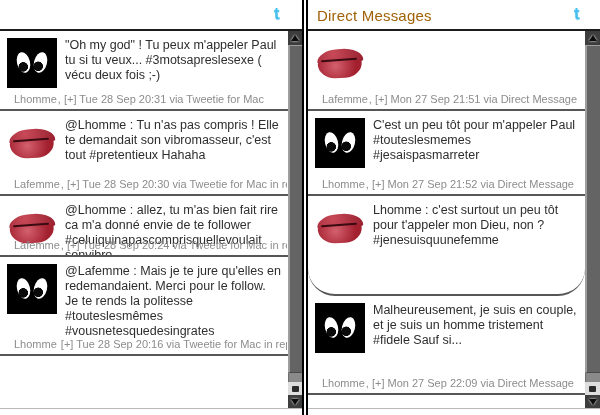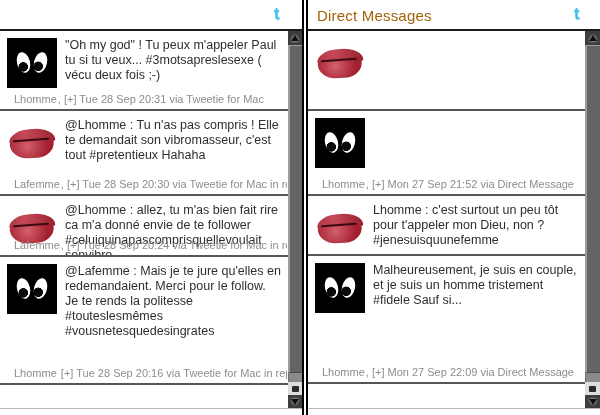--- a/index.html
+++ b/index.html
@@ -14,22 +14,22 @@
   .col-title{position:absolute;left:9px;top:7px;font-size:15px;color:#a16207;letter-spacing:.2px;}
   .bird{position:absolute;top:4px;font-size:17px;font-weight:bold;color:#45bfee;
         text-shadow:0 0 1px #b8e6f8, 0 1px 0 #9edcf5;transform:rotate(-3deg);line-height:20px;}
   #col-left .bird{right:22px;}
   #col-right .bird{right:20px;}
 
   .cells{position:relative;}
   .cell{position:relative;background:#fff;border-bottom:2px solid #565656;box-sizing:border-box;overflow:hidden;}
   #col-left .cell{margin-right:14px;}
   #col-right .cell{margin-right:15px;}
-  .c1{height:80px;}.c2{height:85px;}.c3{height:61px;}.c4{height:128px;}
-  #col-right .c3{height:60px;}
+  .c1{height:80px;}.c2{height:85px;}.c3{height:61px;}.c4{height:99px;}
+  #col-right .c3{height:100px;border-radius:27px;}
 
   .avatar{position:absolute;left:7px;top:7px;width:50px;height:50px;overflow:hidden;}
   .avatar[data-avatar="eyes"]{background:#000;}
   .avatar[data-avatar="lips"]{background:#fff;}
   .avatar span{display:none;position:absolute;}
   .avatar[data-avatar="eyes"] .eye{display:block;width:13px;height:21px;border-radius:50%;
       background:radial-gradient(circle at 40% 70%, #0a0a0a 4.5px, #fff 5px);}
   .avatar[data-avatar="eyes"] .eye.l{left:10px;top:14px;transform:rotate(-14deg);}
   .avatar[data-avatar="eyes"] .eye.r{left:27px;top:14px;transform:rotate(14deg);}
   .avatar[data-avatar="lips"] .lip-top{display:block;left:2px;top:11px;width:46px;height:15px;
@@ -133,27 +133,29 @@
       <span class="bird">t</span>
     </header>
 
     <div class="cells">
       <article class="cell c1">
         <div class="avatar" data-avatar="lips">
             <span class="lip-top"></span>
             <span class="lip-bottom"></span>
             <span class="lip-line"></span>
           </div>
+        <div class="cell-footer"><span class="author">Lafemme</span><span class="meta">, [+]  Mon 27 Sep 21:51 via Direct Message</span></div>
       </article>
 
       <article class="cell c2">
         <div class="avatar" data-avatar="eyes">
             <span class="eye l"></span>
             <span class="eye r"></span>
           </div>
+        <div class="text">C'est un peu tôt pour m'appeler Paul #touteslesmemes #jesaispasmarreter</div>
         <div class="cell-footer"><span class="author">Lhomme</span><span class="meta">, [+]  Mon 27 Sep 21:52 via Direct Message</span></div>
       </article>
 
       <article class="cell c3">
         <div class="avatar" data-avatar="lips">
             <span class="lip-top"></span>
             <span class="lip-bottom"></span>
             <span class="lip-line"></span>
           </div>
         <div class="text">Lhomme : c'est surtout un peu tôt pour t'appeler mon Dieu, non ? #jenesuisquunefemme</div>

